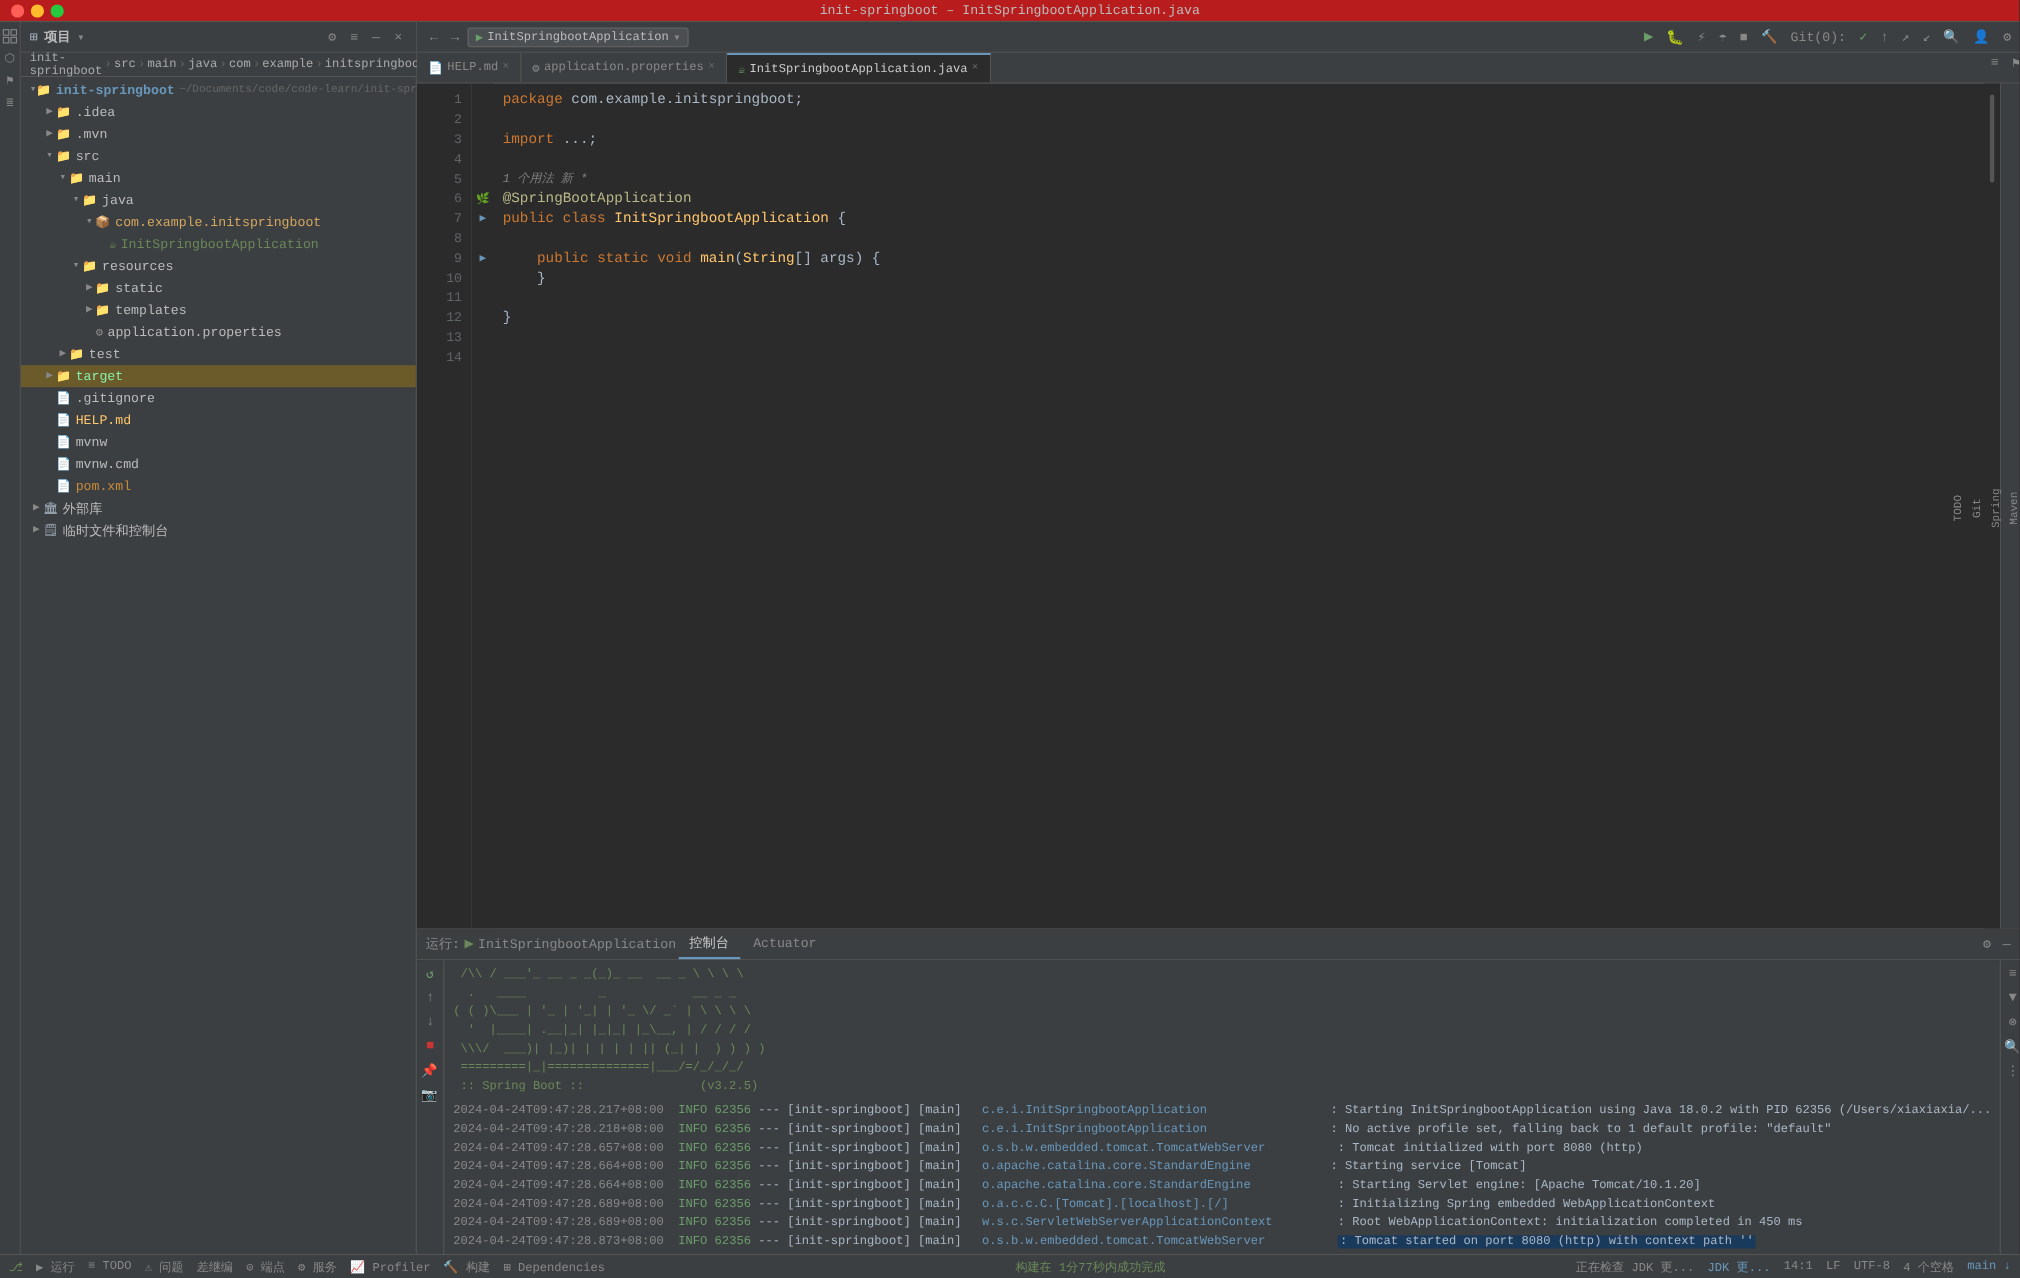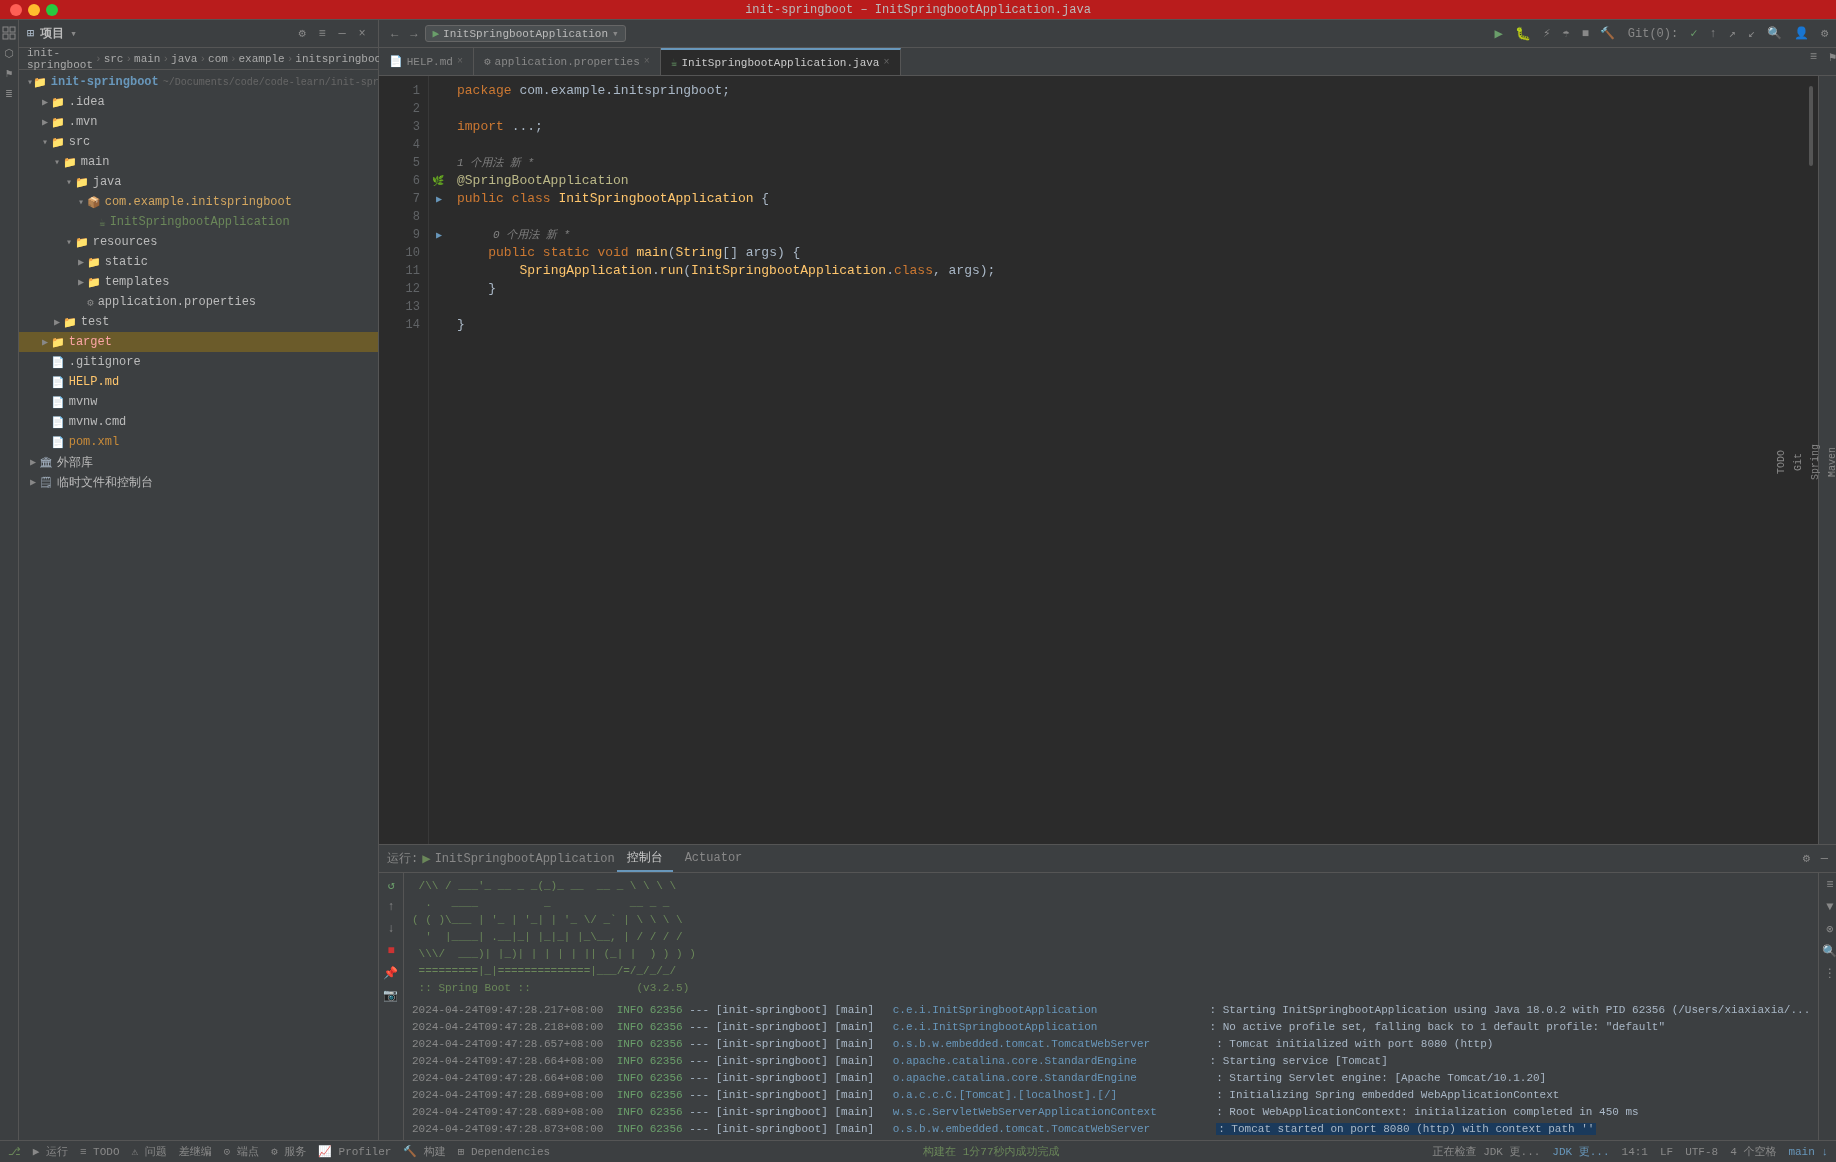--- a/index.html
+++ b/index.html
@@ -488,21 +488,21 @@
         <span style="display:inline-block;width:24px"></span>
         <span class="tree-arrow">▶</span>
         <span class="tree-icon" style="color:#888">📁</span>
         <span class="tree-label">test</span>
       </div>
 
       <div class="tree-item highlighted">
         <span style="display:inline-block;width:12px"></span>
         <span class="tree-arrow">▶</span>
         <span class="tree-icon" style="color:#888">📁</span>
-        <span class="tree-label" style="color:#fca5a5">target</span>
+        <span class="tree-label" style="color:#86efac">target</span>
       </div>
 
       <div class="tree-item">
         <span style="display:inline-block;width:12px"></span>
         <span class="tree-arrow" style="visibility:hidden">▶</span>
         <span class="tree-icon" style="color:#888">📄</span>
         <span class="tree-label">.gitignore</span>
       </div>
 
       <div class="tree-item">
@@ -637,25 +637,21 @@
           <div class="code-line"><span class="kw">package</span> <span style="color:#a9b7c6">com.example.initspringboot</span><span class="punct">;</span></div>
           <div class="code-line"></div>
           <div class="code-line"><span class="kw">import</span> <span style="color:#a9b7c6">...</span><span class="punct">;</span></div>
           <div class="code-line"></div>
           <div style="height:18px;display:flex;align-items:flex-start">
               <span class="hint">1 个用法  新 *</span>
             </div>
           <div class="code-line"><span class="ann">@SpringBootApplication</span></div>
           <div class="code-line"><span class="kw">public</span> <span class="kw">class</span> <span class="cls">InitSpringbootApplication</span> <span class="punct">{</span></div>
           <div class="code-line"></div>
-          <div style="height:18px;display:flex;align-items:center">
-              <span class="hint" style="padding-left:36px">0 个用法  新 *</span>
-            </div>
           <div class="code-line">    <span class="kw">public</span> <span class="kw">static</span> <span class="kw">void</span> <span class="fn">main</span><span class="punct">(</span><span style="color:#ffc66d">String</span><span class="punct">[]</span> args<span class="punct">) {</span></div>
-          <div class="code-line">        <span style="color:#ffc66d">SpringApplication</span><span class="punct">.</span><span class="fn">run</span><span class="punct">(</span><span style="color:#ffc66d">InitSpringbootApplication</span><span class="punct">.</span><span class="kw">class</span><span class="punct">,</span> args<span class="punct">);</span></div>
           <div class="code-line">    <span class="punct">}</span></div>
           <div class="code-line"></div>
           <div class="code-line"><span class="punct">}</span></div>
           <div class="code-line"></div>
         </div>
 
         <div style="width:14px;background:#2b2b2b;position:relative">
           <div style="position:absolute;top:0;right:0;width:14px;height:100%;background:#2b2b2b">
             <div style="width:4px;height:80px;background:#555;margin:0 auto;margin-top:10px;border-radius:2px"></div>
           </div>

